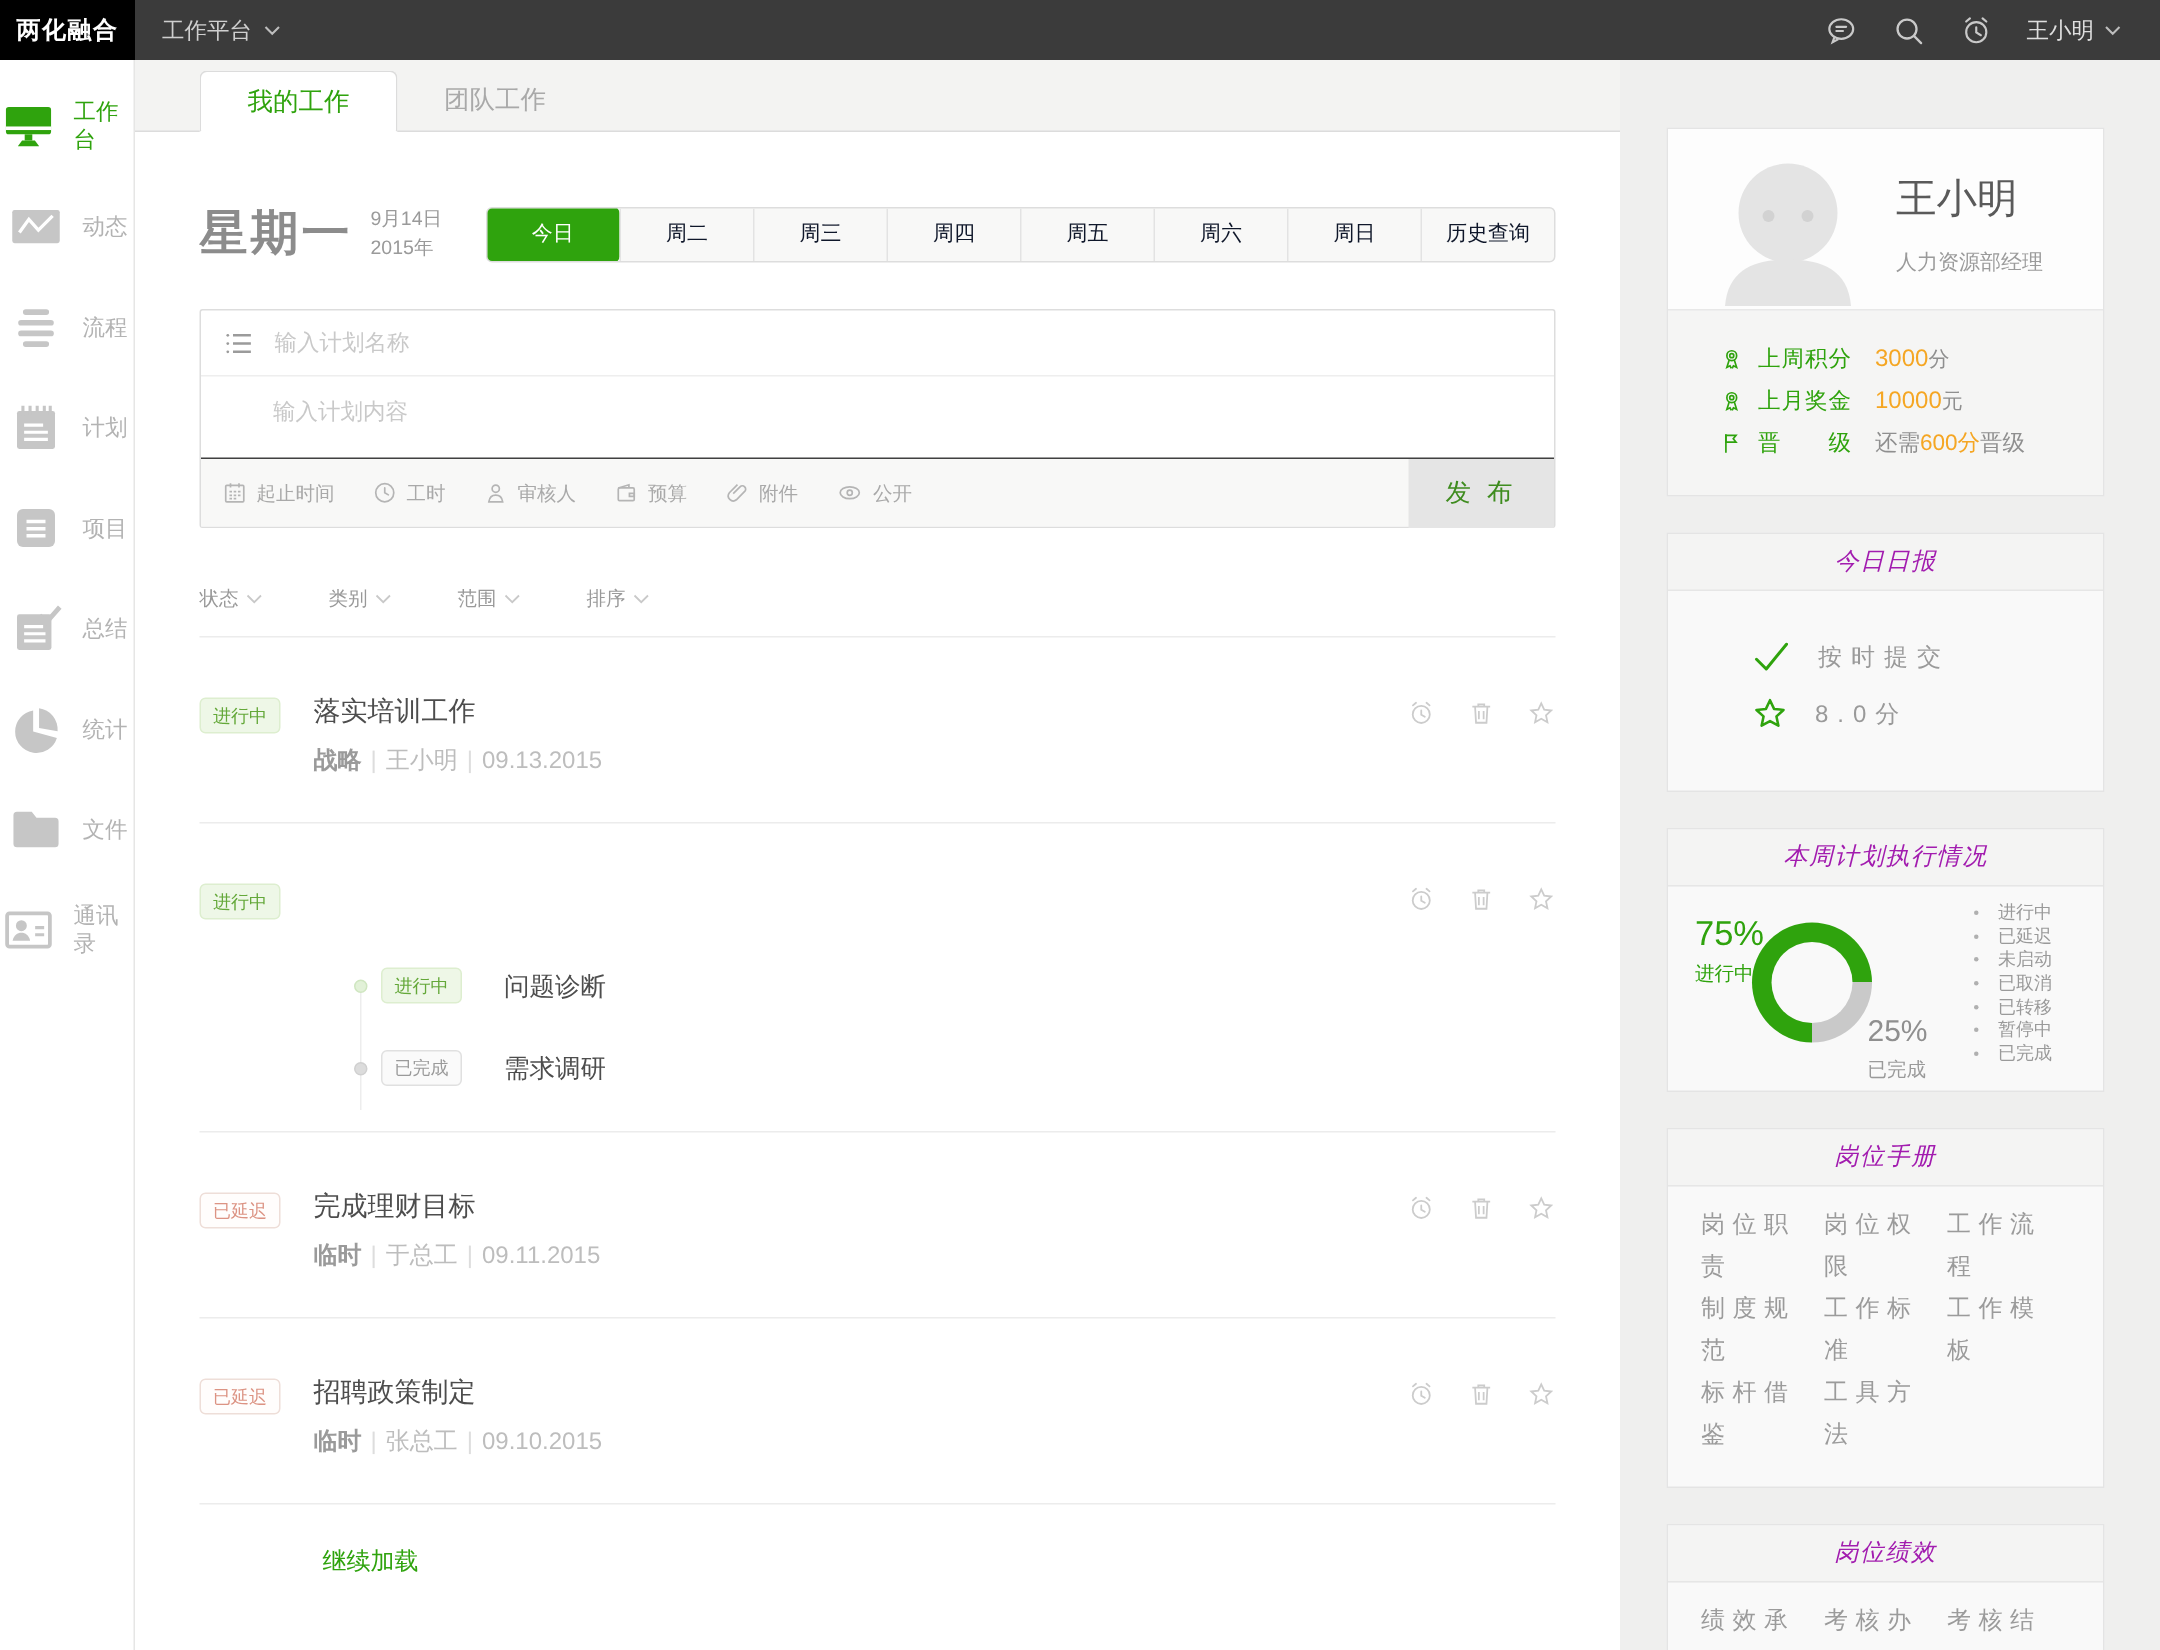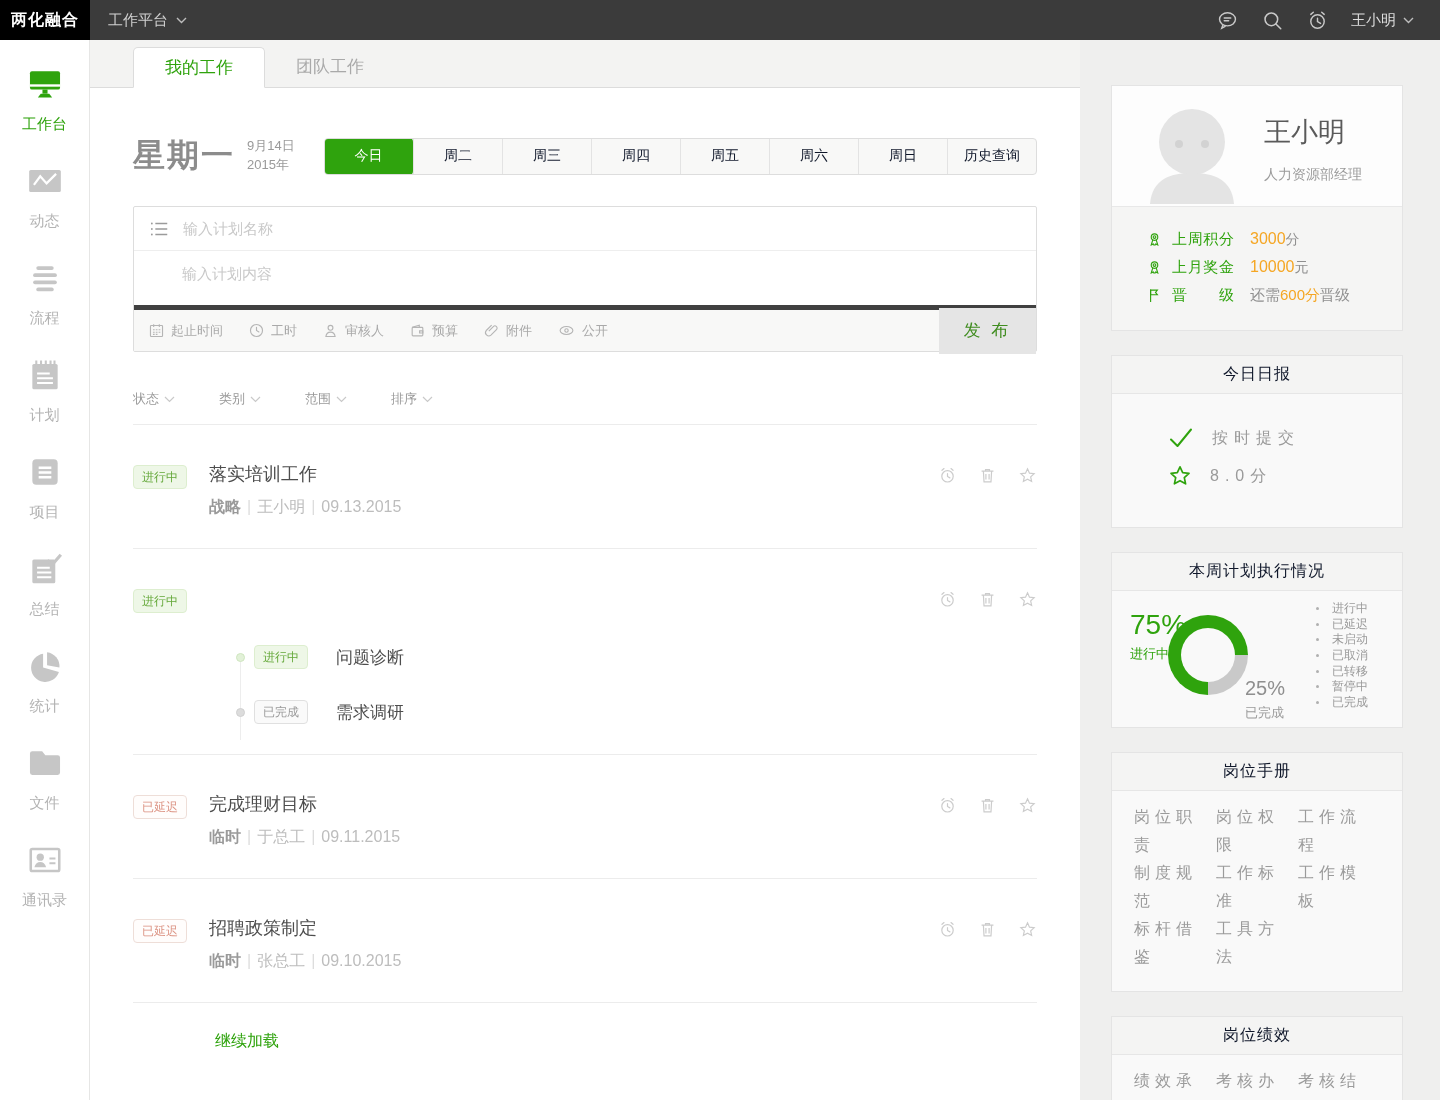--- a/index.html
+++ b/index.html
@@ -12,21 +12,21 @@
   .app-switch { display:flex; align-items:center; gap:8px; margin-left:18px; color:#cfcfcf; font-size:15px; cursor:pointer; }
   .topbar-right { margin-left:auto; display:flex; align-items:center; gap:22px; padding-right:26px; color:#c9c9c9; }
   .topbar-right svg { display:block; }
   .user-chip { display:flex; align-items:center; gap:7px; color:#dedede; font-size:15px; cursor:pointer; }
 
   
   .layout { display:flex; height:1060px; }
 
   
   .sidebar { width:90px; background:#fff; border-right:1px solid #e6e6e5; padding-top:24px; display:flex; flex-direction:column; align-items:center; }
-  .side-item { display:flex; flex-direction:column; align-items:center; gap:11px; margin-bottom:27px; color:#b3b3b3; font-size:15px; cursor:pointer; }
+  .side-item { display:flex; flex-direction:row; align-items:center; gap:11px; margin-bottom:27px; color:#b3b3b3; font-size:15px; cursor:pointer; }
   .side-item .ic { width:40px; height:40px; color:#c6c6c6; display:flex; align-items:center; justify-content:center; }
   .side-item.active { color:#2fa30d; }
   .side-item.active .ic { color:#2fa30d; }
 
   
   .main-col { width:990px; display:flex; flex-direction:column; }
   .tabstrip { height:48px; background:#f3f3f2; border-bottom:1px solid #dcdcdc; display:flex; align-items:flex-end; padding-left:43px; }
   .tab { height:41px; display:flex; align-items:center; padding:0 31px; font-size:17px; color:#a9a9a9; cursor:pointer;margin-top:20px; }
   .tab.active { background:#fff; border:1px solid #dcdcdc; border-bottom:1px solid #fff; border-radius:5px 5px 0 0; margin-bottom:-1px; color:#2fa30d; }
   .main-panel { background:#fff; flex:1; padding:0 43px; }
@@ -39,21 +39,21 @@
   .day-btn { width:89px; display:flex; align-items:center; justify-content:center; font-size:14px; color:#0f172a; border-left:1px solid #e3e3e3; cursor:pointer; }
   .day-btn:first-child { border-left:none; }
   .day-btn.active { background:#2fa30d; color:#fff; border-radius:4px; margin:-1px 0 -1px -1px; }
 
   
   .composer { margin-top:28px; border:1px solid #ddd; border-radius:2px; }
   .composer-name { height:44px; display:flex; align-items:center; gap:13px; padding:0 14px; border-bottom:1px solid #eee; color:#9b9b9b; }
   .composer-name input { flex:1; border:none; outline:none; font-size:15px; font-family:inherit; color:#666; background:transparent; }
   .composer-content textarea { display:block; width:100%; height:54px; border:none; outline:none; resize:none; font-family:inherit; font-size:15px; color:#666; padding:14px 14px 0 48px; background:transparent; }
   input::placeholder, textarea::placeholder { color:#c9c9c9; }
-  .composer-toolbar { height:46px; background:#f8f8f7; border-top:5px solid #404040; display:flex; align-items:center; padding-left:14px; }
+  .composer-toolbar { height:46px; background:#f8f8f7; border-top:1px solid #404040; display:flex; align-items:center; padding-left:14px; }
   .tool { display:flex; align-items:center; gap:6px; color:#a9a9a9; font-size:13px; margin-right:25px; cursor:pointer; }
   .tool svg { display:block; color:#b5b5b5; }
   .submit-btn { margin-left:auto; width:97px; height:46px; background:#e5e5e5; color:#3f8c1f; font-size:17px; display:flex; align-items:center; justify-content:center; letter-spacing:3px; cursor:pointer; border:none; }
 
   
   .filter-row { margin-top:38px; display:flex; gap:44px; padding-bottom:16px; border-bottom:1px solid #ececec; }
   .filter { display:flex; align-items:center; gap:5px; font-size:13px; color:#999; cursor:pointer; }
   .filter svg { color:#c9c9c9; }
 
   
@@ -77,21 +77,21 @@
   .subtask .dot { position:absolute; left:0; top:50%; margin-top:-4px; width:9px; height:9px; border-radius:50%; }
   .dot-green { background:#e2f1d8; border:1px solid #cfe6c0; }
   .dot-gray { background:#dcdcdc; border:1px solid #d0d0d0; }
   .subtask-title { font-size:17px; color:#4d4d4d; margin-left:28px; cursor:pointer; }
   .load-more { padding:28px 0 40px 82px; }
   .load-more span { color:#2fa30d; font-size:16px; cursor:pointer; }
 
   
   .right-col { width:360px; padding:45px 37px 0 31px; }
   .card { background:#f9f9f9; border:1px solid #e4e4e4; margin-bottom:24px; }
-  .card-header { height:38px; display:flex; align-items:center; justify-content:center; font-size:16px; color:#0f172a; border-bottom:1px solid #e6e6e6; background:#f4f4f3; letter-spacing:1px; }
+  .card-header { height:38px; display:flex; align-items:center; justify-content:center; font-size:16px; color:#a21caf; border-bottom:1px solid #e6e6e6; background:#f4f4f3; letter-spacing:1px;font-style:italic; }
 
   
   .profile-top { background:#fdfdfd; height:120px; display:flex; padding:18px 0 0 32px; }
   .profile-info { margin-left:24px; padding-top:10px; }
   .profile-name { font-size:27px; color:#5a5a5a; }
   .profile-role { font-size:14px; color:#9b9b9b; margin-top:16px; }
   .profile-stats { border-top:1px solid #e8e8e8; background:#f5f5f4; padding:14px 0 16px 34px; }
   .stat-row { display:flex; align-items:center; margin:9px 0; font-size:15px; }
   .stat-row .ic { color:#2fa30d; margin-right:9px; display:flex; }
   .stat-label { display:inline-block; width:62px; color:#2fa30d; text-align-last:justify; text-align:justify; }
@@ -104,21 +104,21 @@
   .report-body { padding:18px 0 24px 56px; }
   .report-row { display:flex; align-items:center; gap:18px; margin:15px 0; color:#9a9a9a; font-size:16px; letter-spacing:6px; }
   .report-row .ic { color:#2fa30d; display:flex; }
 
   
   .week-body { position:relative; height:136px; }
   .donut { width:80px; height:80px; border-radius:50%; position:absolute; left:56px; top:24px;
            background:conic-gradient(#2fa30d 0 90deg, #c9c9c9 90deg 180deg, #2fa30d 180deg 360deg); }
   .donut::after { content:""; position:absolute; inset:13px; border-radius:50%; background:#f9f9f9; }
   .pct-left { position:absolute; left:18px; top:18px; color:#2fa30d; }
-  .pct-left .pct { font-size:28px; }
+  .pct-left .pct { font-size:23px; }
   .pct-left .lbl { font-size:13px; margin-top:4px; }
   .pct-right { position:absolute; left:133px; top:86px; color:#8f8f8f; }
   .pct-right .pct { font-size:20px; }
   .pct-right .lbl { font-size:13px; margin-top:4px; color:#9a9a9a; }
   .legend { position:absolute; left:204px; top:10px; }
   .legend-item { display:flex; align-items:center; gap:13px; height:15.6px; }
   .legend-item .b { width:3px; height:3px; border-radius:50%; background:#b0b0b0; }
   .legend-item span.t { font-size:12px; color:#9a9a9a; }
 
   

